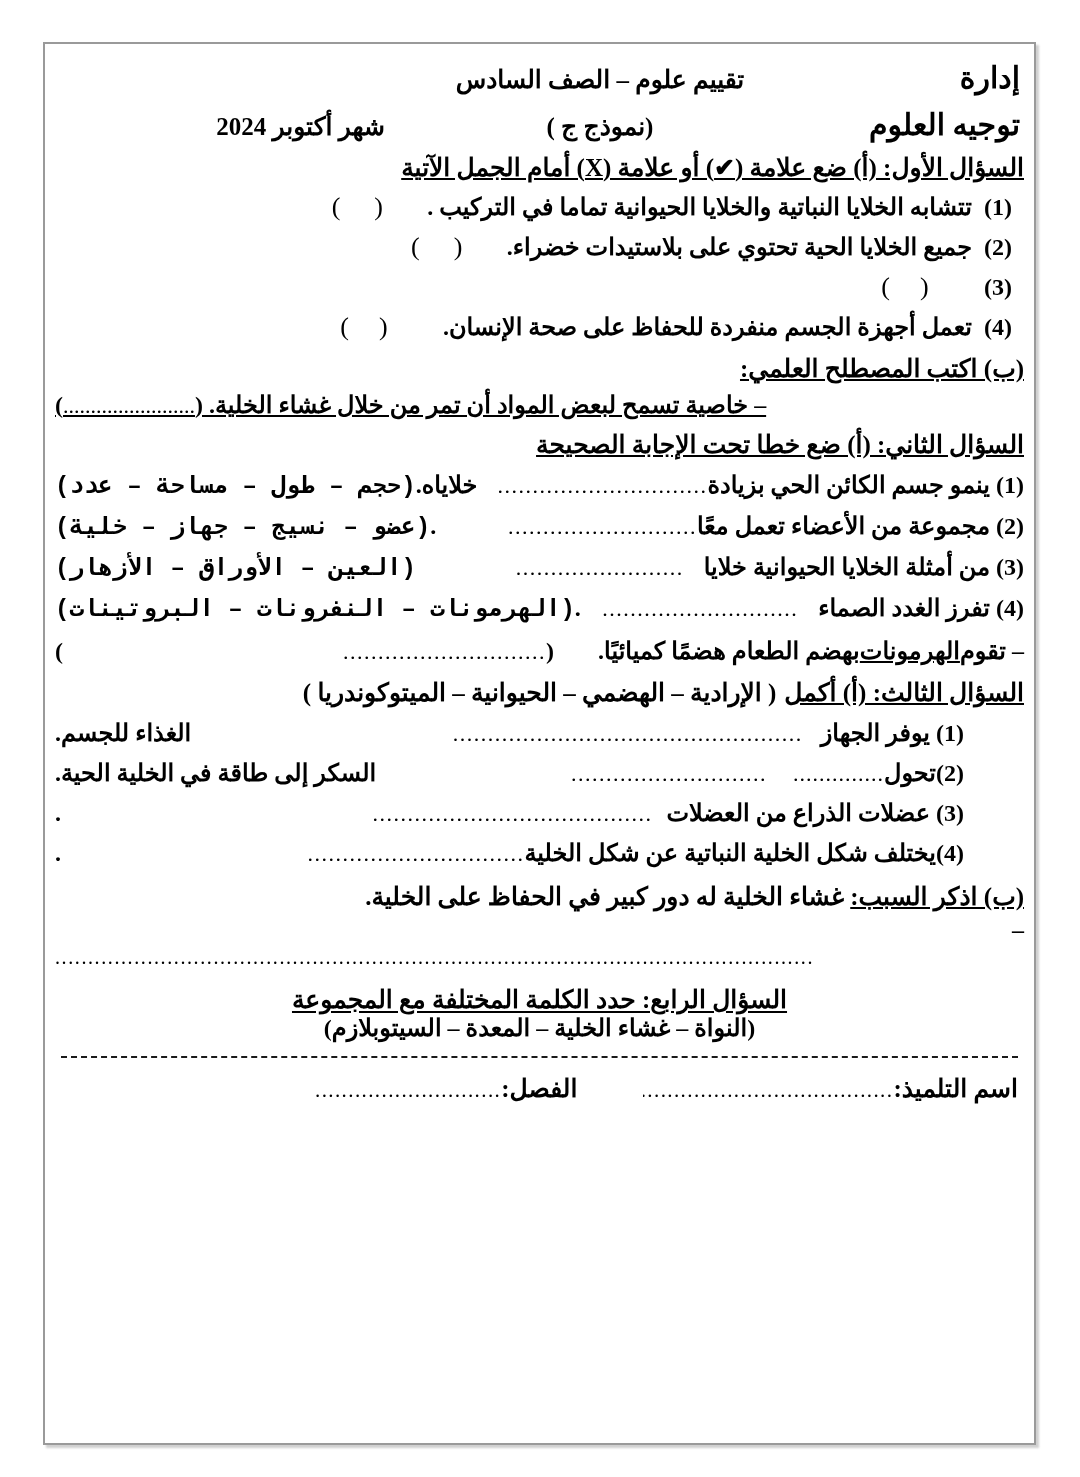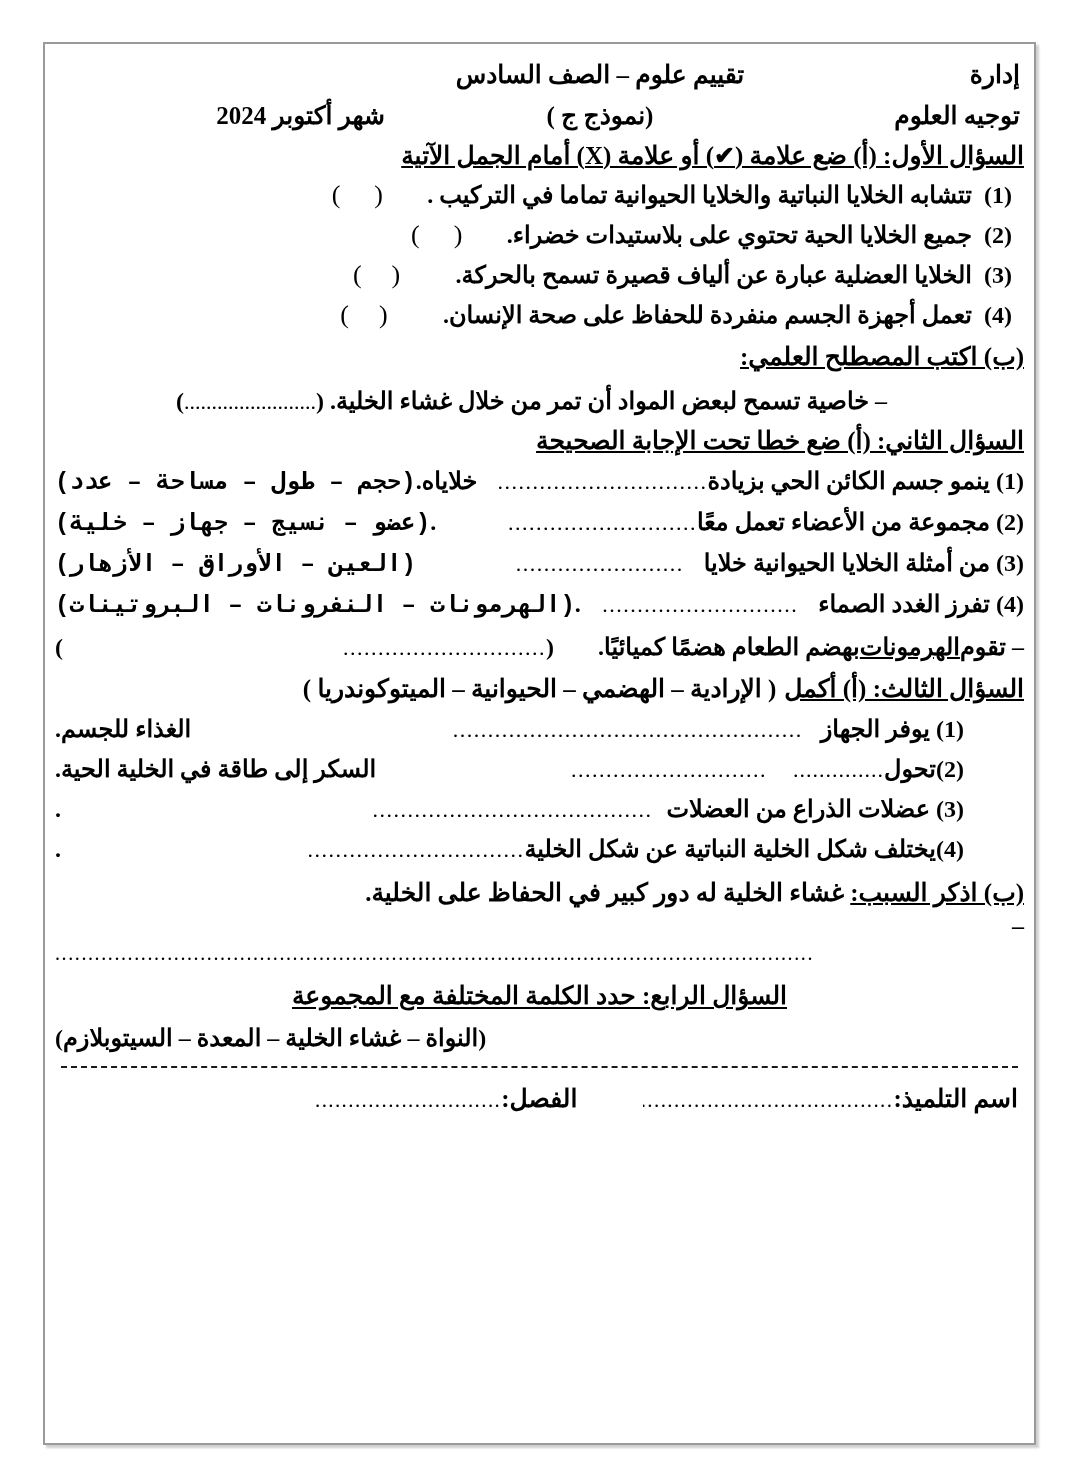--- a/index.html
+++ b/index.html
@@ -37,21 +37,21 @@
 
   
   .hdr-line {
     display: flex;
     align-items: baseline;
     direction: rtl;
     font-weight: bold;
     white-space: nowrap;
   }
   .hdr-right {
-    font-size: 25px;
+    font-size: 30px;
     width: 205px;
     text-align: right;
     padding-right: 4px;
   }
   .hdr-mid {
     font-size: 25px;
     flex: 1;
     text-align: center;
   }
   .hdr-left {
@@ -105,23 +105,24 @@
   .sub-head {
     font-size: 25px;
     font-weight: bold;
     text-align: right;
     margin-top: 12px;
     white-space: nowrap;
   }
   .ans-line {
     font-size: 24px;
     font-weight: bold;
-    margin-top: 16px;
-    text-align: center;
-    white-space: nowrap;
+    margin-top: 8px;
+    text-align: left;
+    white-space: nowrap;
+    text-decoration: underline;
   }
 
   .dots {
     font-weight: normal;
     letter-spacing: 1px;
   }
   .dots-lg { font-size: 22px; }
 
   
   .item {
@@ -143,24 +144,23 @@
     white-space: nowrap;
     min-width: 20px;
   }
   .opts {
     font-weight: bold;
     direction: rtl;
     font-family: Liberation Mono, monospace;
   }
 
   .center-line {
-    text-align: left;
+    text-align: center;
     font-size: 24px;
     font-weight: bold;
-    margin-top: 14px;
   }
   .q4-title {
     text-align: center;
     font-size: 25px;
     font-weight: bold;
     margin-top: 16px;
     font-family: Liberation Serif, serif;
   }
   .q4-title span { text-decoration: underline; text-underline-offset: 3px; }
 
@@ -231,21 +231,20 @@
   </div>
 
   <div class="stmt-row">
     <span class="stmt-text">(2)</span>
     <span class="stmt-text">جميع الخلايا الحية تحتوي على بلاستيدات خضراء.</span>
     <span class="brk"><span class="p-open">(</span><span>)</span></span>
   </div>
 
   <div class="stmt-row">
     <span class="stmt-text">(3)</span>
-    <span class="stmt-text">الخلايا العضلية عبارة عن ألياف قصيرة تسمح بالحركة.</span>
     <span class="brk2"><span class="p-open">(</span><span style="display:inline-block;width:30px"></span><span>)</span></span>
   </div>
 
   <div class="stmt-row">
     <span class="stmt-text">(4)</span>
     <span class="stmt-text">تعمل أجهزة الجسم منفردة للحفاظ على صحة الإنسان.</span>
     <span class="brk2"><span class="p-open">(</span><span style="display:inline-block;width:30px"></span><span>)</span></span>
   </div>
 
   <div class="sub-head">

